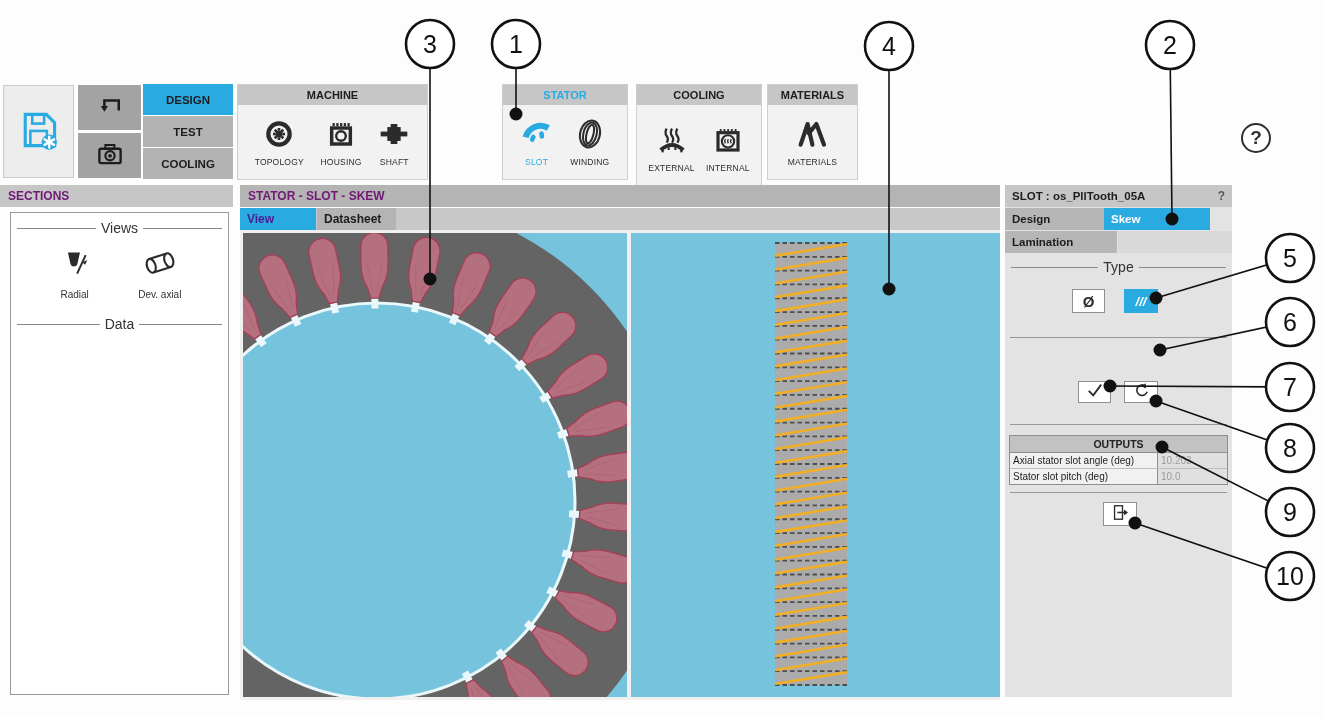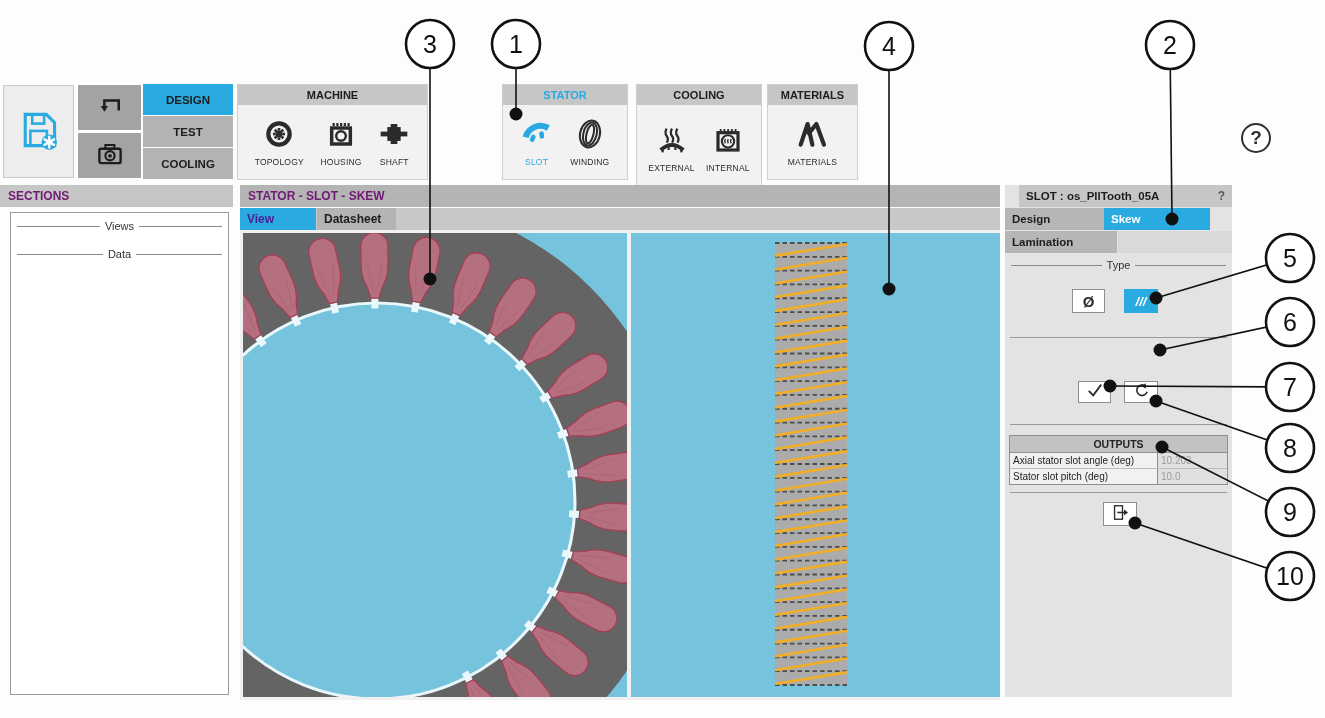--- a/index.html
+++ b/index.html
@@ -20,32 +20,32 @@
   .group-body{flex:1;display:flex;align-items:center;justify-content:space-evenly;}
   .ribbon-item{display:flex;flex-direction:column;align-items:center;gap:3px;cursor:pointer;}
   .ribbon-item .lbl{font-size:8.5px;color:#2b2b2b;letter-spacing:.2px;}
   .ribbon-item.active .lbl{color:#29abe2;}
   .help-circle{border:2.5px solid #2f2f2f;border-radius:50%;display:flex;align-items:center;justify-content:center;
                font-weight:bold;font-size:19px;color:#2f2f2f;background:#fff;}
   
   .bar{background:#c6c6c6;display:flex;align-items:center;font-weight:bold;font-size:12px;
        color:#701a75;padding-left:8px;}
   .panel-white{background:#fff;border:1px solid #9a9a9a;}
-  .sep-row{display:flex;align-items:center;font-size:11px;color:#333;gap:5px;}
+  .sep-row{display:flex;align-items:center;font-size:14px;color:#333;gap:5px;}
   .sep-row::before,.sep-row::after{content:"";flex:1;height:1px;background:#8a8a8a;}
   .icon-pair{display:flex;justify-content:space-evenly;align-items:flex-start;margin-top:10px;}
   .side-item{display:flex;flex-direction:column;align-items:center;gap:5px;cursor:pointer;}
   .side-item .lbl{font-size:10px;color:#333;}
   
   .tab{height:22px;display:flex;align-items:center;font-weight:bold;font-size:12px;padding-left:7px;cursor:pointer;}
   .pane{background:#75c3dc;overflow:hidden;}
   
   .rp{background:#e3e3e3;}
   .rp-header{height:22px;background:#c6c6c6;display:flex;align-items:center;font-weight:bold;
-             font-size:11.5px;padding:0 7px;color:#1d1d1d;margin-left:14px;}
+             font-size:11.5px;padding:0 7px;color:#1d1d1d;}
   .rp-header .q{margin-left:auto;font-weight:bold;color:#555;font-size:12px;}
   .rp-tab{display:flex;align-items:center;font-weight:bold;font-size:11.5px;padding-left:7px;
           background:#b6b6b6;color:#1d1d1d;cursor:pointer;}
   .rp-tab.active{background:#29abe2;color:#fff;}
   .hline{height:1px;background:#999;}
   .type-btn{border:1px solid #8f8f8f;background:#fff;display:flex;align-items:center;justify-content:center;cursor:pointer;}
   .type-btn.active{background:#29abe2;border-color:#29abe2;}
   .tbl{border:1px solid #8f8f8f;font-size:10px;}
   .tbl-header{background:#c2c2c2;font-weight:bold;font-size:10.5px;text-align:center;
               display:flex;align-items:center;justify-content:center;border-bottom:1px solid #8f8f8f;}
@@ -238,20 +238,44 @@
   </div>
 
   <div class="abs help-circle" style="left:1241px;top:123px;width:30px;height:30px;">
     <span>?</span>
   </div>
 
   <div class="abs bar" style="left:0;top:185px;width:233px;height:22px;">SECTIONS</div>
   <div class="abs panel-white" style="left:10px;top:212px;width:219px;height:483px;">
     <div class="sep-row" style="margin:7px 6px 0 6px;">
       <span>Views</span>
+    </div>
+    <div class="icon-pair">
+      <div class="side-item">
+        <span>
+          <svg width="34" height="34" viewBox="0 0 24 24" fill="none">
+            <path d="M7 4.5 H15.5 L13.6 13 A2.6 2.6 0 0 1 8.9 13 Z" fill="#2b2b2b"></path>
+            <path d="M13.5 19.5 L19.5 6.5" stroke="#2b2b2b" stroke-width="1.4"></path>
+            <path d="M17.2 11.5 L20.6 9.8 L19.2 13.2 Z" fill="#2b2b2b"></path>
+          </svg>
+        </span>
+        <span class="lbl">Radial</span>
+      </div>
+      <div class="side-item">
+        <span>
+          <svg width="40" height="34" viewBox="0 0 28 24" fill="none">
+            <g stroke="#2b2b2b" stroke-width="1.5" transform="rotate(-18 14 12)">
+              <ellipse cx="7.5" cy="12" rx="3" ry="5"></ellipse>
+              <path d="M7.5 7 H20.5 M7.5 17 H20.5"></path>
+              <ellipse cx="20.5" cy="12" rx="3" ry="5"></ellipse>
+            </g>
+          </svg>
+        </span>
+        <span class="lbl">Dev. axial</span>
+      </div>
     </div>
     <div class="sep-row" style="margin:16px 6px 0 6px;">
       <span>Data</span>
     </div>
   </div>
 
   <div class="abs bar" style="left:240px;top:185px;width:760px;height:22px;background:#b4b4b4;">STATOR - SLOT - SKEW</div>
   <div class="abs" style="left:240px;top:208px;width:760px;height:22px;background:#c8c8c8;"></div>
   <div class="abs tab" style="left:240px;top:208px;width:76px;background:#29abe2;color:#4c1d95;">View</div>
   <div class="abs tab" style="left:317px;top:208px;width:79px;background:#b4b4b4;color:#1d1d1d;">Datasheet</div>

